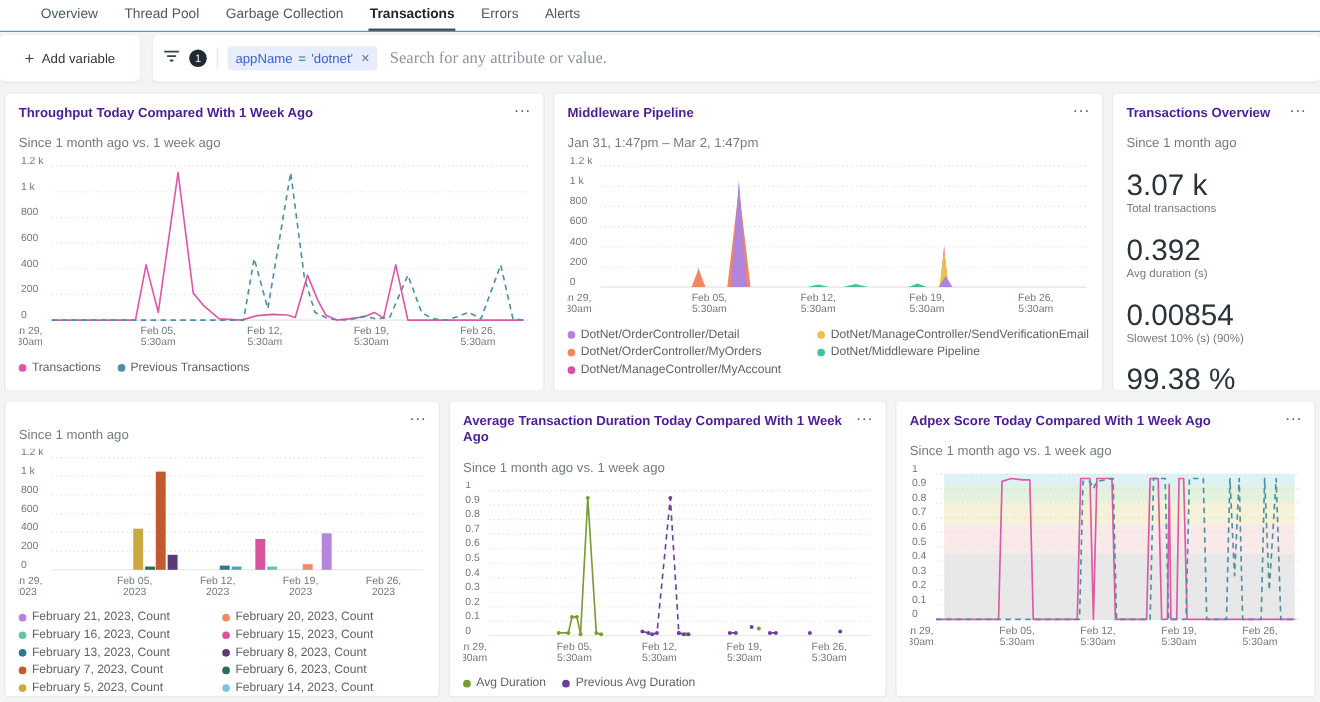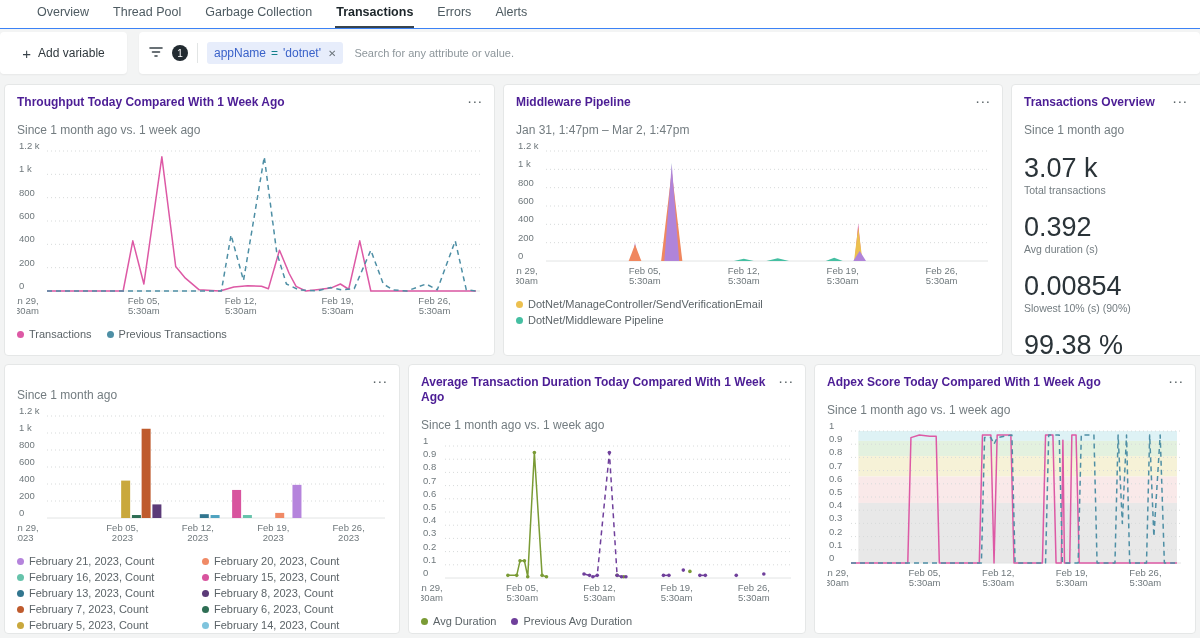--- a/index.html
+++ b/index.html
@@ -11,21 +11,21 @@
   
   .filterbar{display:flex;gap:12px;margin-top:3px;height:42px}
   .addvar{width:127px;background:#fff;border-radius:4px;display:flex;align-items:center;justify-content:center;gap:7px;font-size:12px;color:#2f383d;box-shadow:0 1px 2px rgba(0,0,0,.05);cursor:pointer}
   .addvar .plus{font-size:15px;color:#39434a;font-weight:normal}
   .searchbox{flex:1;background:#fff;border-radius:4px;display:flex;align-items:center;padding:0 10px;gap:9px;box-shadow:0 1px 2px rgba(0,0,0,.05)}
   .fbadge{width:16px;height:16px;border-radius:50%;background:#222b31;color:#fff;font-size:10px;display:flex;align-items:center;justify-content:center}
   .fdivider{width:1px;height:20px;background:#e2e5e5}
   .chip{background:#e7edfb;border-radius:3px;padding:4px 7px;font-size:12px;display:flex;align-items:center;gap:5px;cursor:pointer}
   .chip .a{color:#3a62c9}.chip .o{color:#12808a}.chip .v{color:#3a62c9}
   .chip .x{color:#6b747a;font-size:10px;margin-left:2px;cursor:pointer}
-  .search-input{border:none;outline:none;flex:1;font-size:11px;color:#ec4899;font-family:Liberation Sans, sans-serif;background:transparent}
+  .search-input{border:none;outline:none;flex:1;font-size:15px;color:#ec4899;font-family:Liberation Serif, serif;background:transparent}
   .search-input::placeholder{color:#8d969b}
   
   .grid{display:flex;gap:8px;padding-left:4px;width:1200px;box-sizing:border-box;overflow:hidden}
   .r1{margin-top:10px}.r2{margin-top:8px}
   .panel{background:#fff;border:1px solid #e5e7e7;border-radius:4px;padding:10px 12px;box-sizing:border-box;position:relative;overflow:hidden;flex:none}
   .r1 .panel{height:272px}.r2 .panel{height:270px}
   .ptitle{font-size:12px;font-weight:bold;color:#4c1d95;line-height:15px;padding-right:20px}
   .psub{font-size:12px;color:#737c80;margin-top:13px;line-height:14px}
   .menu{position:absolute;top:6px;right:11px;color:#5b6468;font-size:15px;letter-spacing:1px;cursor:pointer;line-height:14px}
   svg.chart{display:block;margin-top:6px}
@@ -160,20 +160,34 @@
         <polygon points="145.15161290322584,118 155.7483870967742,28.166666666666668 166.34516129032258,118" fill="#f0875f"></polygon>
         <polygon points="148.3306451612903,118 155.7483870967742,20.833333333333336 163.16612903225808,118" fill="#b084d9"></polygon>
         <polygon points="217.91612903225808,118 227.80645161290323,115.70833333333333 237.69677419354838,118" fill="#45bfa2"></polygon>
         <polygon points="250.41290322580642,118 261.716129032258,115.25 273.01935483870966,118" fill="#45bfa2"></polygon>
         <polygon points="309.75483870967736,118 318.2322580645161,114.79166666666667 326.7096774193548,118" fill="#45bfa2"></polygon>
         <polygon points="338.71935483870965,118 342.25161290322586,80.41666666666667 345.78387096774196,118" fill="#d94fa5"></polygon>
         <polygon points="338.01290322580644,118 342.25161290322586,84.08333333333333 346.49032258064517,118" fill="#ecc04f"></polygon>
         <polygon points="337.30645161290323,118 343.6645161290322,107.91666666666667 350.02258064516127,118" fill="#b084d9"></polygon>
       </svg>
     <div class="legend-cols">
+        <div class="lcol">
+          <span class="li">
+            <i style="background: rgb(176, 132, 217);"></i>
+            <span>DotNet/OrderController/Detail</span>
+          </span>
+          <span class="li">
+            <i style="background: rgb(240, 135, 95);"></i>
+            <span>DotNet/OrderController/MyOrders</span>
+          </span>
+          <span class="li">
+            <i style="background: rgb(217, 79, 165);"></i>
+            <span>DotNet/ManageController/MyAccount</span>
+          </span>
+        </div>
         <div class="lcol">
           <span class="li">
             <i style="background: rgb(236, 192, 79);"></i>
             <span>DotNet/ManageController/SendVerificationEmail</span>
           </span>
           <span class="li">
             <i style="background: rgb(69, 191, 162);"></i>
             <span>DotNet/Middleware Pipeline</span>
           </span>
         </div>

